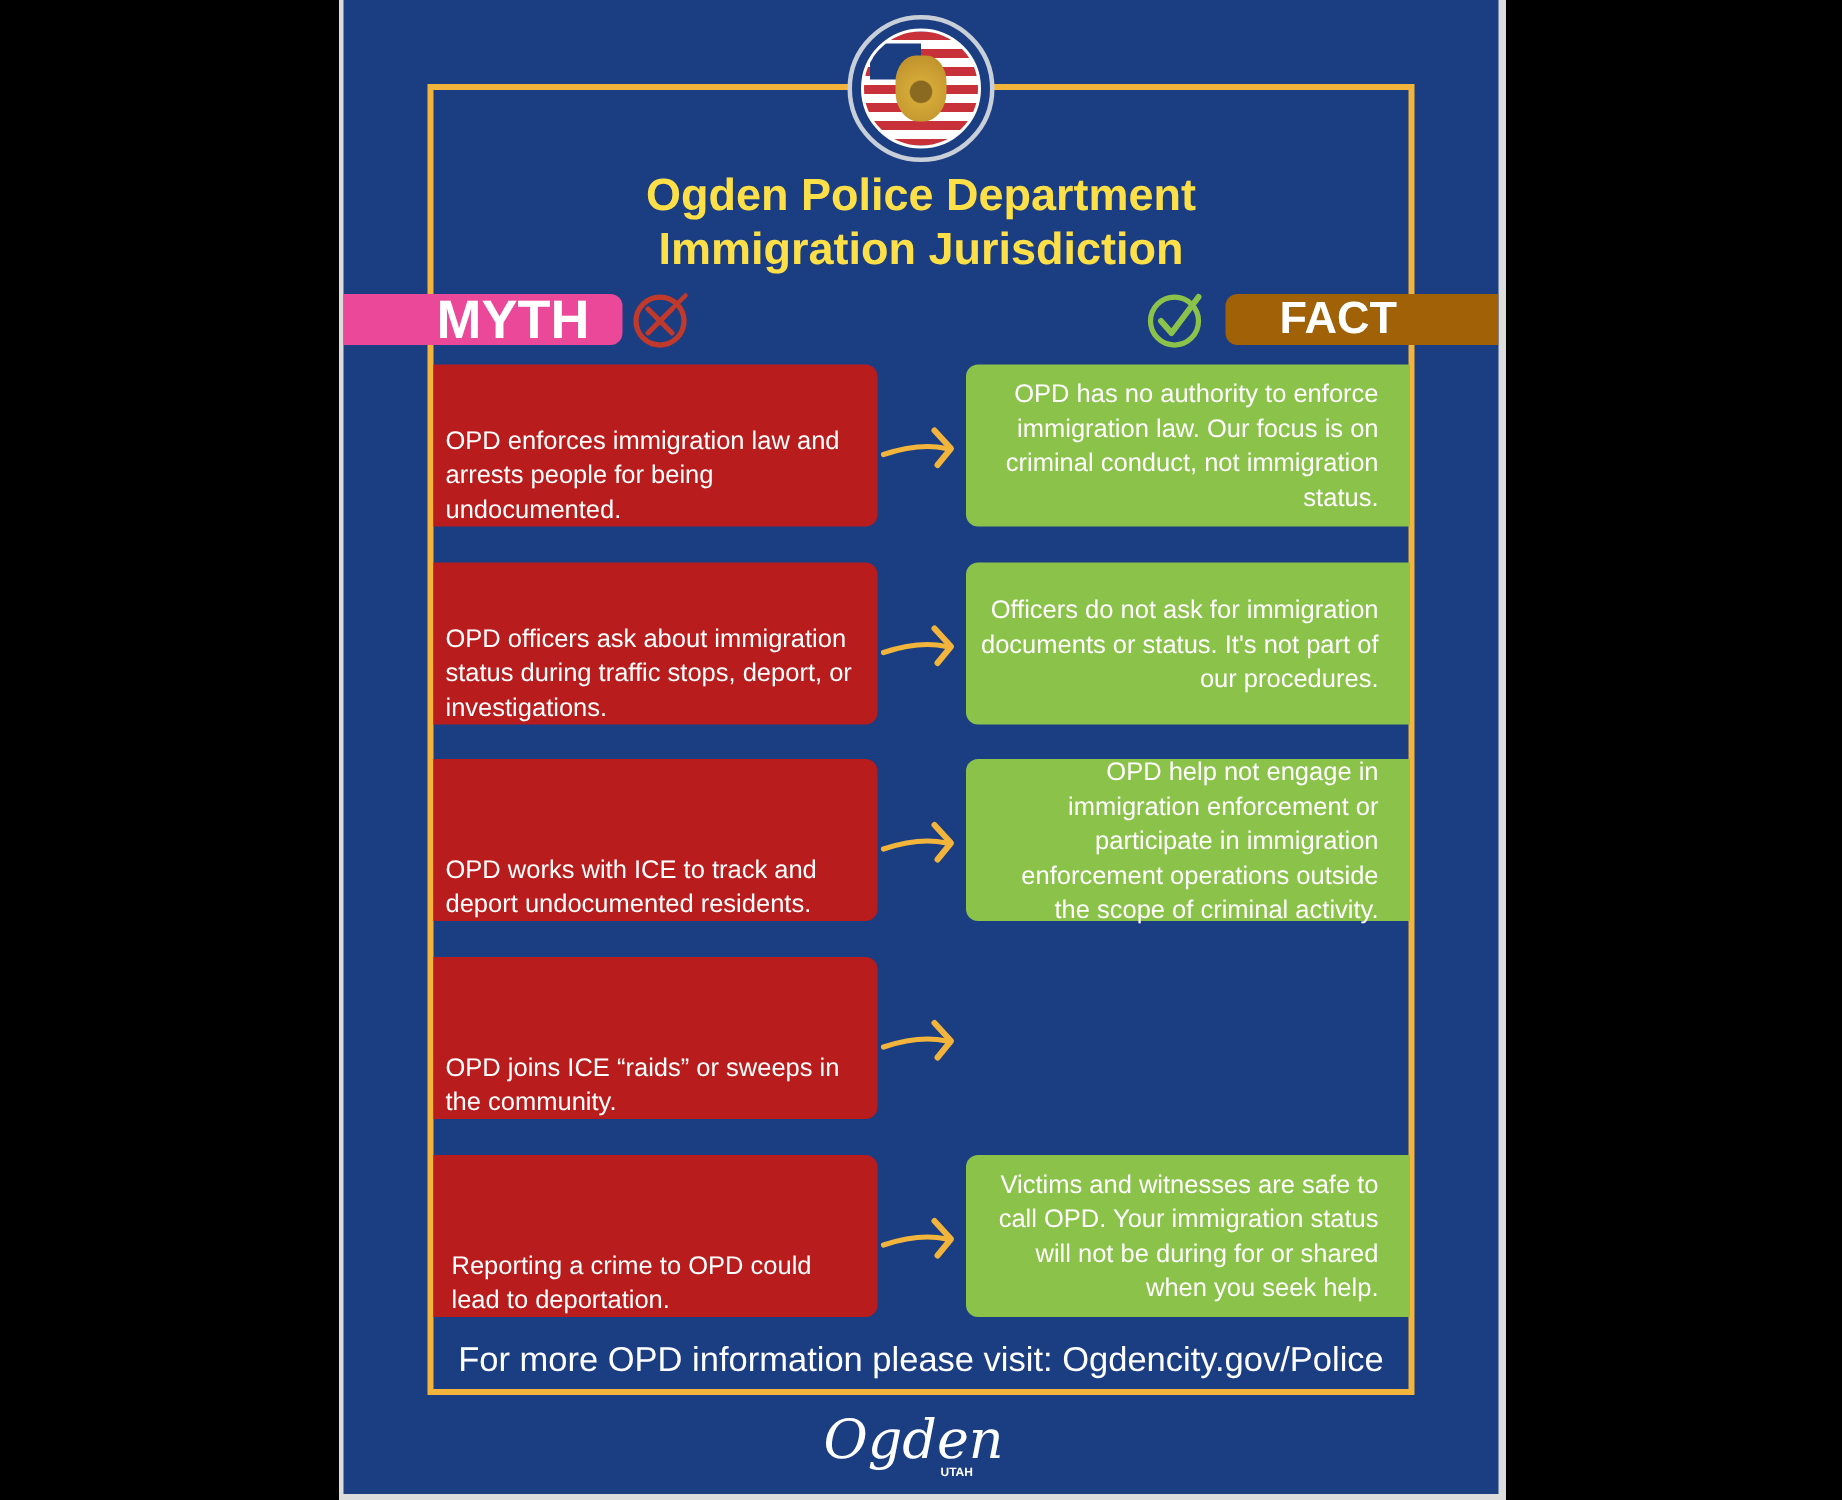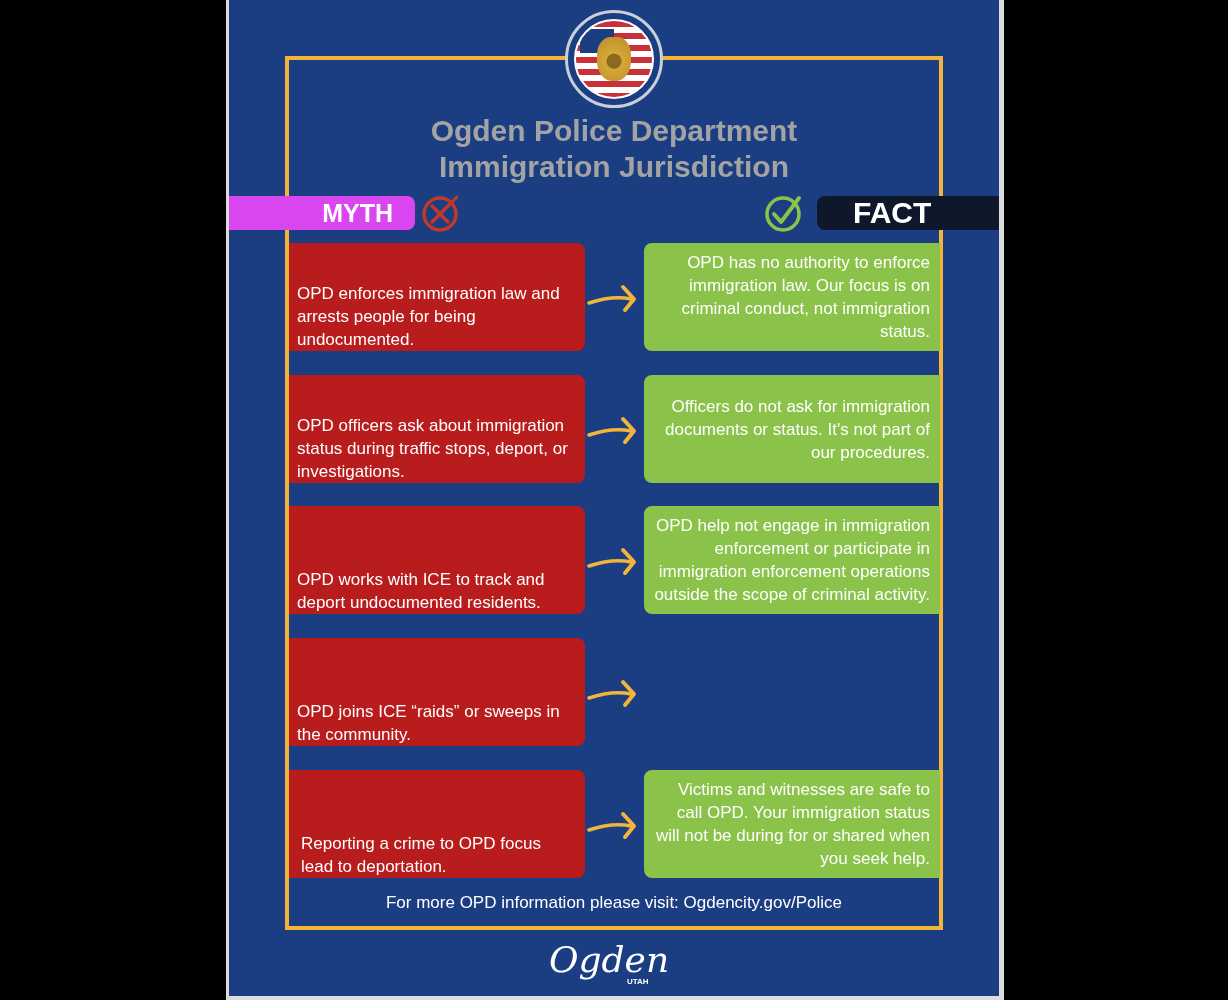--- a/index.html
+++ b/index.html
@@ -4,30 +4,30 @@
 <style>
   html, body { margin:0; padding:0; }
   body { width:1228px; height:1000px; background:#000; position:relative; overflow:hidden; font-family:"Liberation Sans", sans-serif; }
   .poster { position:absolute; left:226px; top:0; width:778px; height:1000px; background:#dcdcdc; }
   .poster-inner { position:absolute; left:3px; top:0; width:770px; height:996px; background:#1b3d82; overflow:hidden; }
   .frame { position:absolute; left:56px; top:56px; width:658px; height:874px; border:4px solid #f2b43a; box-sizing:border-box; }
   .seal { position:absolute; left:336px; top:10px; width:98px; height:98px; border-radius:50%; background:#1b3d82; border:3px solid #c9cfd8; box-sizing:border-box; display:flex; align-items:center; justify-content:center; z-index:2; }
   .seal-ring { width:80px; height:80px; border-radius:50%; border:2px solid #fff; box-sizing:border-box; background:repeating-linear-gradient(180deg,#c8313a 0 6px,#ffffff 6px 12px); display:flex; align-items:center; justify-content:center; position:relative; overflow:hidden; }
   .seal-stars { position:absolute; left:4px; top:8px; width:34px; height:24px; background:#1b3d82; }
   .seal-badge { width:34px; height:44px; background:radial-gradient(circle at 50% 55%, #8a6a20 0 7px, #d4a938 8px, #b98c28 100%); border-radius:40% 40% 45% 45%; position:relative; z-index:1; }
-  .title { position:absolute; left:0; width:770px; text-align:center; color:#a3a3a3; font-weight:bold; font-size:30px; line-height:36px; top:113px; }
-  .myth-bar { position:absolute; left:0; top:196px; width:186px; height:34px; background:#d946ef; border-radius:0 8px 8px 0; color:#fff; font-weight:bold; font-size:25px; line-height:34px; text-align:right; padding-right:22px; box-sizing:border-box; }
-  .fact-bar { position:absolute; left:588px; top:196px; width:182px; height:34px; background:#0f172a; border-radius:8px 0 0 8px; color:#fff; font-weight:bold; font-size:30px; line-height:34px; padding-left:36px; box-sizing:border-box; }
+  .title { position:absolute; left:0; width:770px; text-align:center; color:#fde047; font-weight:bold; font-size:30px; line-height:36px; top:113px; }
+  .myth-bar { position:absolute; left:0; top:196px; width:186px; height:34px; background:#ec4899; border-radius:0 8px 8px 0; color:#fff; font-weight:bold; font-size:36px; line-height:34px; text-align:right; padding-right:22px; box-sizing:border-box; }
+  .fact-bar { position:absolute; left:588px; top:196px; width:182px; height:34px; background:#a16207; border-radius:8px 0 0 8px; color:#fff; font-weight:bold; font-size:30px; line-height:34px; padding-left:36px; box-sizing:border-box; }
   .x-icon { position:absolute; left:192px; top:193px; width:40px; height:40px; }
   .check-icon { position:absolute; left:534px; top:193px; width:44px; height:40px; }
   .row { position:absolute; left:0; width:770px; height:108px; }
   .myth-box { position:absolute; left:60px; top:0; width:296px; height:108px; background:#b91c1c; border-radius:0 8px 8px 0; color:#fff; font-size:17px; line-height:23px; display:flex; align-items:flex-end; padding:0 16px 0 8px; box-sizing:border-box; }
-  .fact-box { position:absolute; left:415px; top:0; width:296px; height:108px; background:#8bc34a; border-radius:8px 0 0 8px; color:#fff; font-size:17px; line-height:23px; display:flex; align-items:center; text-align:right; padding:0 10px 0 10px; box-sizing:border-box; }
+  .fact-box { position:absolute; left:415px; top:0; width:296px; height:108px; background:#8bc34a; border-radius:8px 0 0 8px; color:#fff; font-size:17px; line-height:23px; display:flex; align-items:center; text-align:right; padding:0 21px 0 10px; box-sizing:border-box; }
   .arrow { position:absolute; left:358px; top:38px; width:54px; height:32px; }
-  .footer-text { position:absolute; left:0; width:770px; top:893px; text-align:center; color:#fff; font-size:17px; }
+  .footer-text { position:absolute; left:0; width:770px; top:893px; text-align:center; color:#fff; font-size:23px; }
   .logo { position:absolute; left:316px; top:938px; width:140px; height:54px; }
 </style>
 </head>
 <body>
 
 <div class="poster">
   <div class="poster-inner">
 
     <div class="frame"></div>
 
@@ -100,21 +100,21 @@
           <span>OPD joins ICE “raids” or sweeps in the community.</span>
         </div>
       <svg class="arrow" viewBox="0 0 54 32">
           <path d="M2 22 Q26 14 44 18" fill="none" stroke="#f2b43a" stroke-width="3.5" stroke-linecap="round"></path>
           <path d="M36 6 L47 18 L38 29" fill="none" stroke="#f2b43a" stroke-width="4" stroke-linecap="round" stroke-linejoin="round"></path>
         </svg>
     </div>
 
     <div class="row" style="top:770px;">
       <div class="myth-box" style="padding-left:12px;">
-          <span>Reporting a crime to OPD focus lead to deportation.</span>
+          <span>Reporting a crime to OPD could lead to deportation.</span>
         </div>
       <svg class="arrow" viewBox="0 0 54 32">
           <path d="M2 22 Q26 14 44 18" fill="none" stroke="#f2b43a" stroke-width="3.5" stroke-linecap="round"></path>
           <path d="M36 6 L47 18 L38 29" fill="none" stroke="#f2b43a" stroke-width="4" stroke-linecap="round" stroke-linejoin="round"></path>
         </svg>
       <div class="fact-box">
           <span>Victims and witnesses are safe to call OPD. Your immigration status will not be during for or shared when you seek help.</span>
         </div>
     </div>
 

